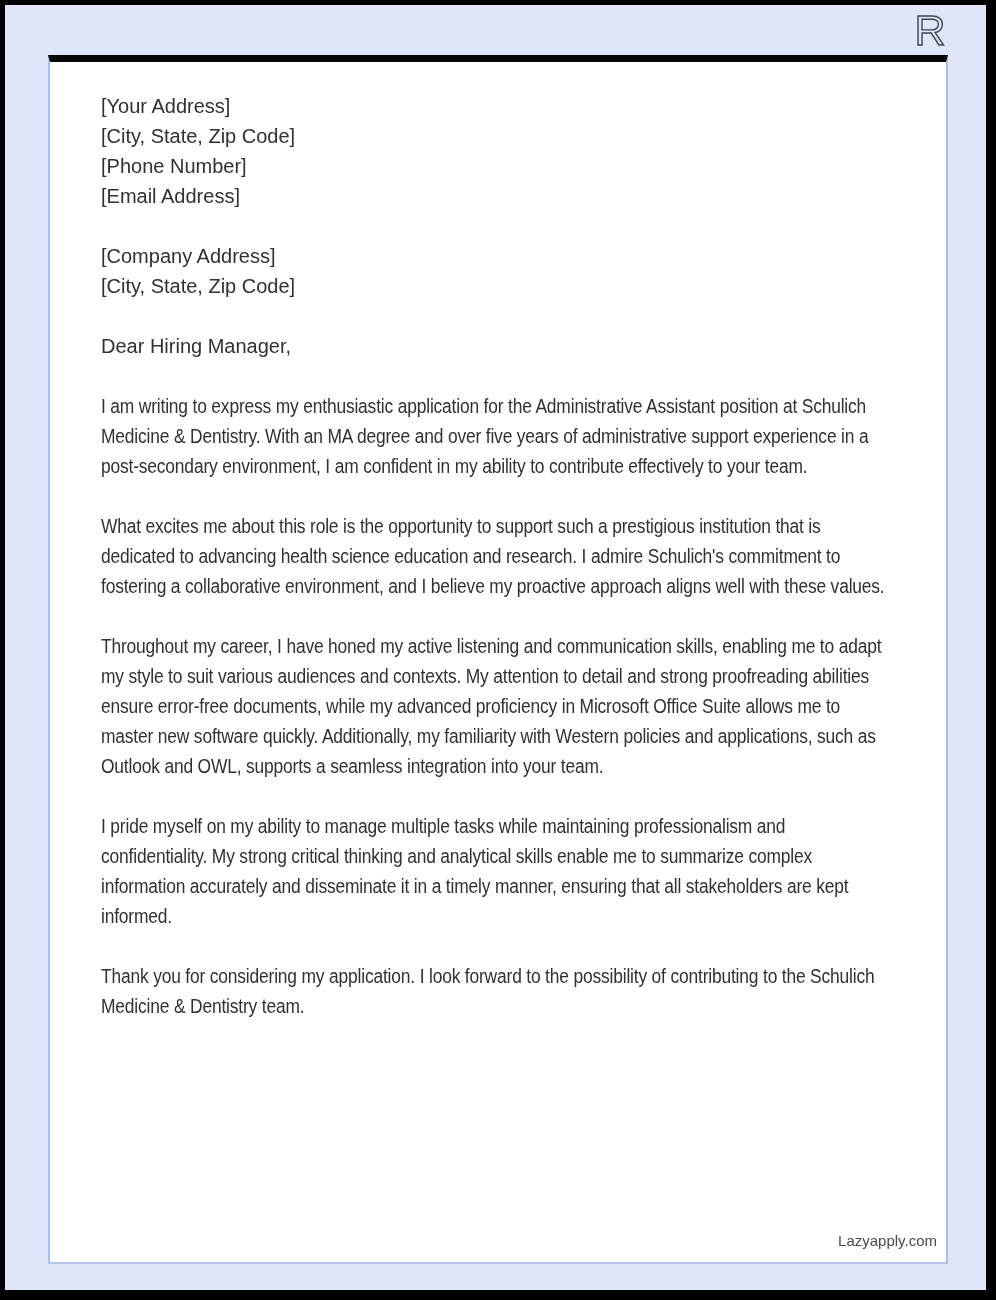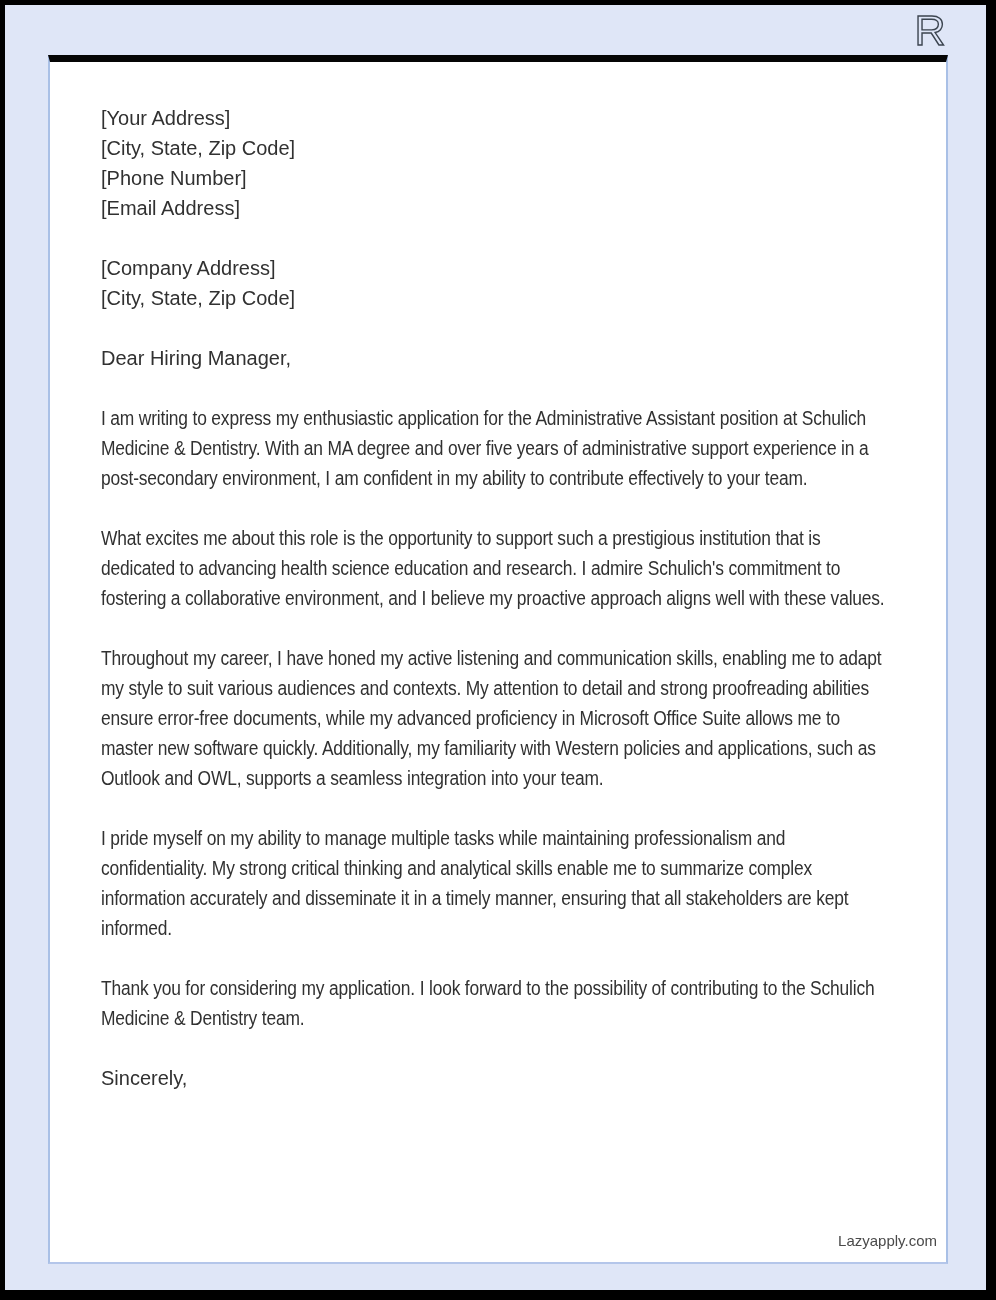--- a/index.html
+++ b/index.html
@@ -33,21 +33,21 @@
     height: 1209px;
     margin: 50px 0 0 43px;
     background: #ffffff;
     border-top: 7px solid #050505;
     border-left: 2px solid #a9c0e6;
     border-right: 2px solid #a9c0e6;
     border-bottom: 2px solid #b4c6ea;
     overflow: hidden;
   }
   .content {
-    padding: 41px 55px 0 51px;
+    padding: 29px 55px 0 51px;
     color: #313131;
     font-size: 20px;
     line-height: 30px;
   }
   .block { margin: 0 0 30px 0; }
   .line { white-space: nowrap; }
   .para {
     margin: 0 0 30px 0;
     width: 908px;
     transform: scaleX(0.87);
@@ -89,20 +89,19 @@
       </div>
 
       <div class="block">Dear Hiring Manager,</div>
 
       <p class="para">I am writing to express my enthusiastic application for the Administrative Assistant position at Schulich Medicine &amp; Dentistry. With an MA degree and over five years of administrative support experience in a post-secondary environment, I am confident in my ability to contribute effectively to your team.</p>
       <p class="para">What excites me about this role is the opportunity to support such a prestigious institution that is dedicated to advancing health science education and research. I admire Schulich's commitment to fostering a collaborative environment, and I believe my proactive approach aligns well with these values.</p>
       <p class="para">Throughout my career, I have honed my active listening and communication skills, enabling me to adapt my style to suit various audiences and contexts. My attention to detail and strong proofreading abilities ensure error-free documents, while my advanced proficiency in Microsoft Office Suite allows me to master new software quickly. Additionally, my familiarity with Western policies and applications, such as Outlook and OWL, supports a seamless integration into your team.</p>
       <p class="para">I pride myself on my ability to manage multiple tasks while maintaining professionalism and confidentiality. My strong critical thinking and analytical skills enable me to summarize complex information accurately and disseminate it in a timely manner, ensuring that all stakeholders are kept informed.</p>
       <p class="para">Thank you for considering my application. I look forward to the possibility of contributing to the Schulich Medicine &amp; Dentistry team.</p>
 
-      <div class="closing">Sincerely,</div>
 
     </div>
 
     <div class="watermark">Lazyapply.com</div>
   </div>
 
 </div>
 
 </body></html>

